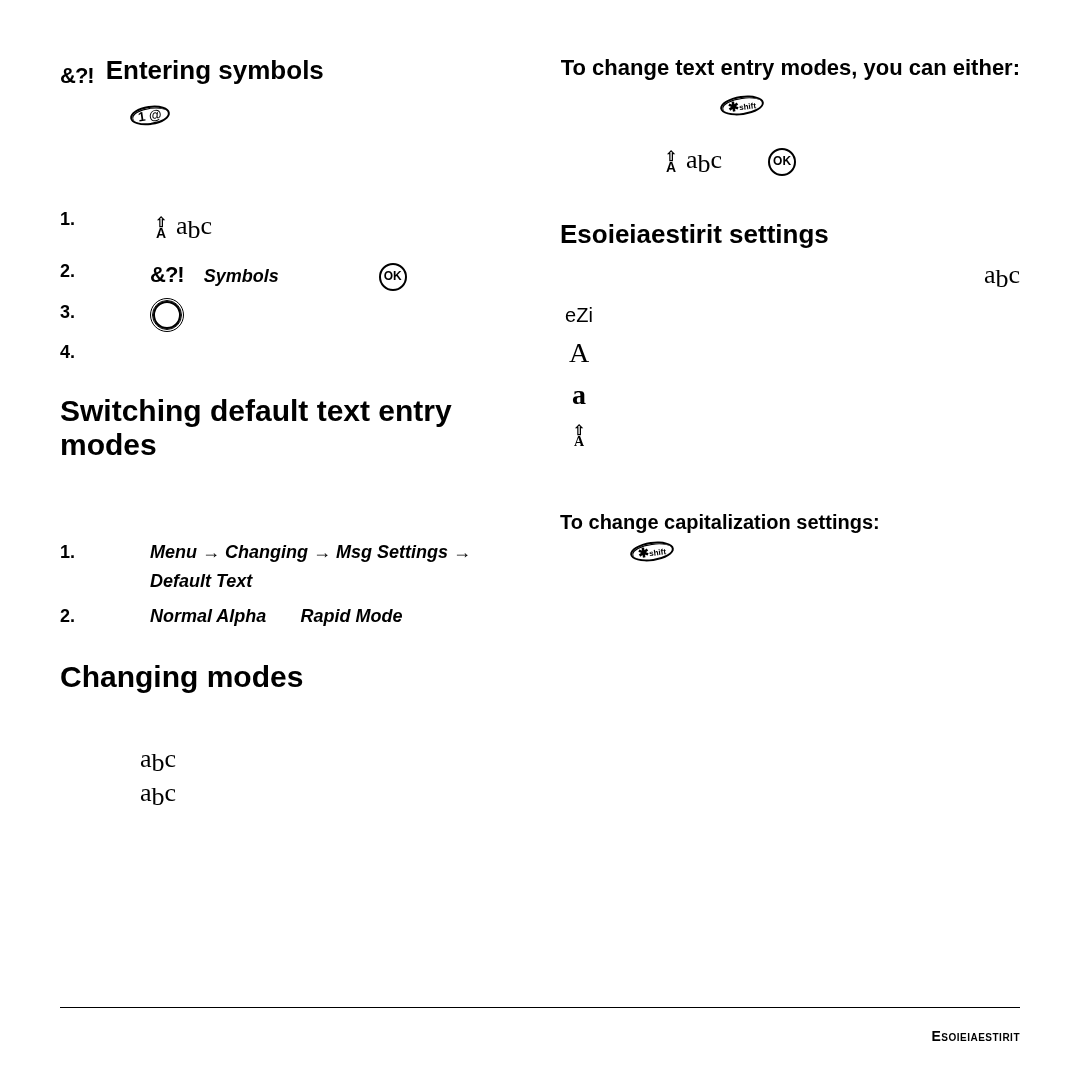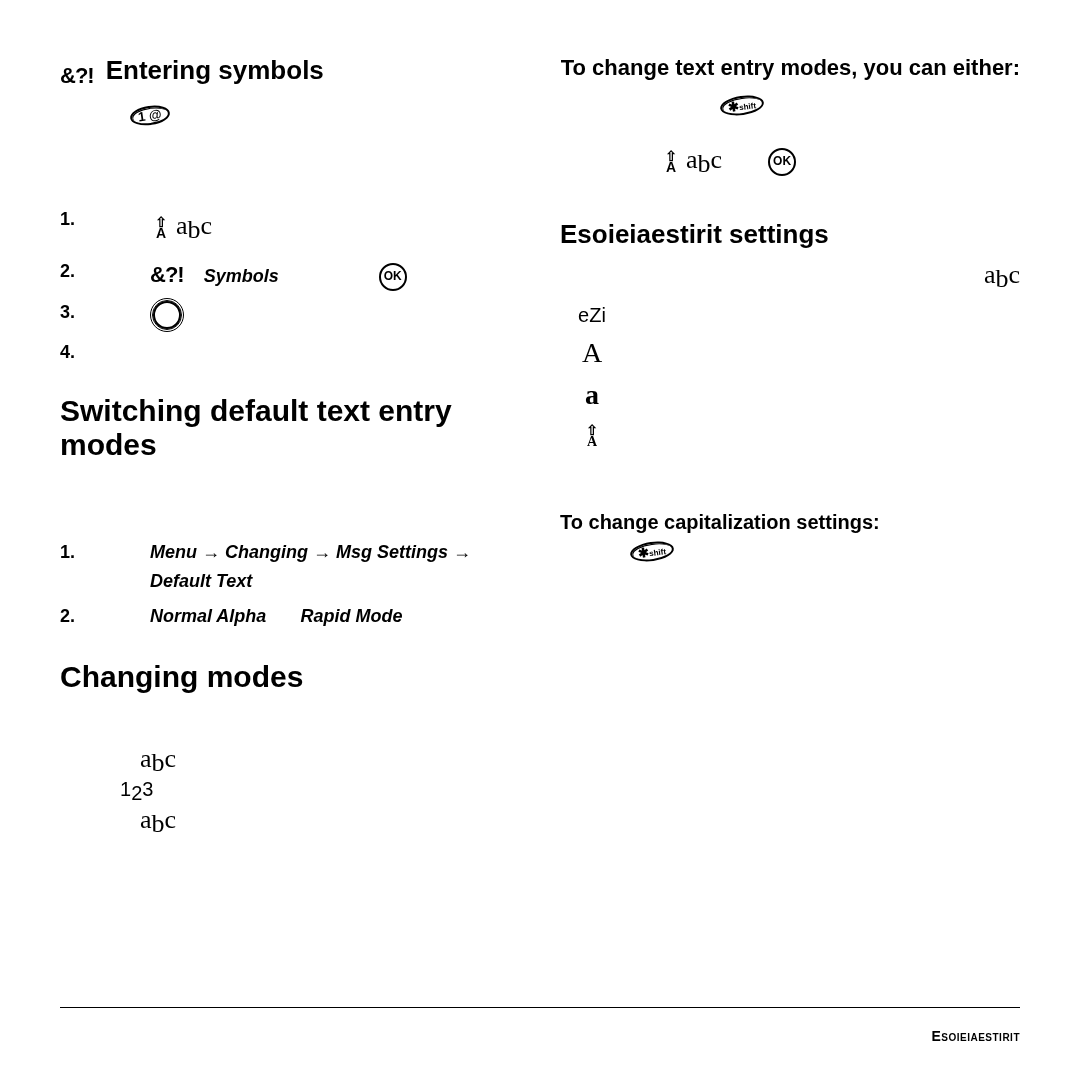--- a/index.html
+++ b/index.html
@@ -140,21 +140,21 @@
   .icon-123 .sub { vertical-align: -4px; }
   .abc-icon-w-shift {
     display: inline-flex;
     align-items: center;
     gap: 4px;
   }
   .cap-row {
     display: flex;
     align-items: flex-end;
     gap: 14px;
-    margin: 10px 17px;
+    margin: 10px 4px;
     font-size: 20px;
   }
   .cap-sym {
     width: 30px;
     font-family: 'Times New Roman', Georgia, serif;
     font-size: 28px;
     text-align: center;
   }
   .footer {
     position: absolute;
@@ -225,21 +225,20 @@
         <span class="bold">Rapid Mode</span>
       </li>
     </ol>
 
     <div class="subhead">Changing modes</div>
 
     <div style="height:40px;"></div>
 
     <div style="margin-left:60px; font-size:20px;">
       <div style="margin-left:20px;"><span class="icon-abc">a<span class="sub">b</span>c</span></div>
-      <div><span class="icon-123">1<span class="sub">2</span>3</span></div>
       <div style="margin-left:20px;"><span class="icon-abc">a<span class="sub">b</span>c</span></div>
     </div>
 
   </div>
 
   <div class="col">
 
     <div class="lead">To change text entry modes, you can either:</div>
 
     <div style="margin:4px 0 30px 160px;">

